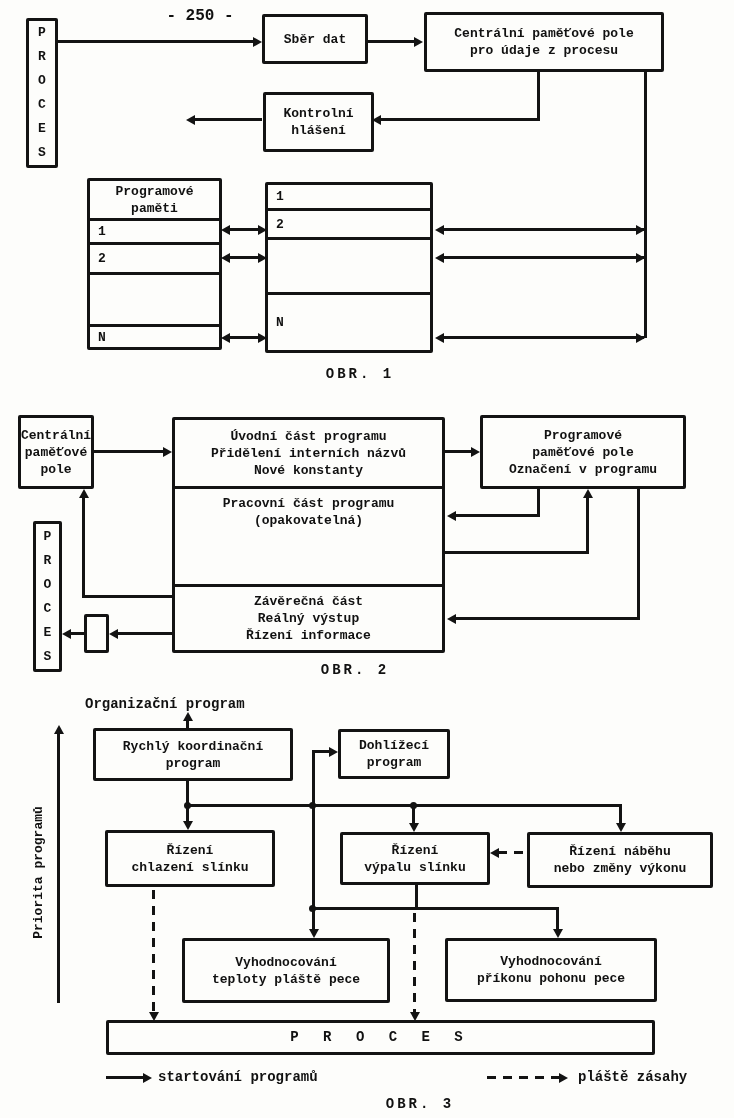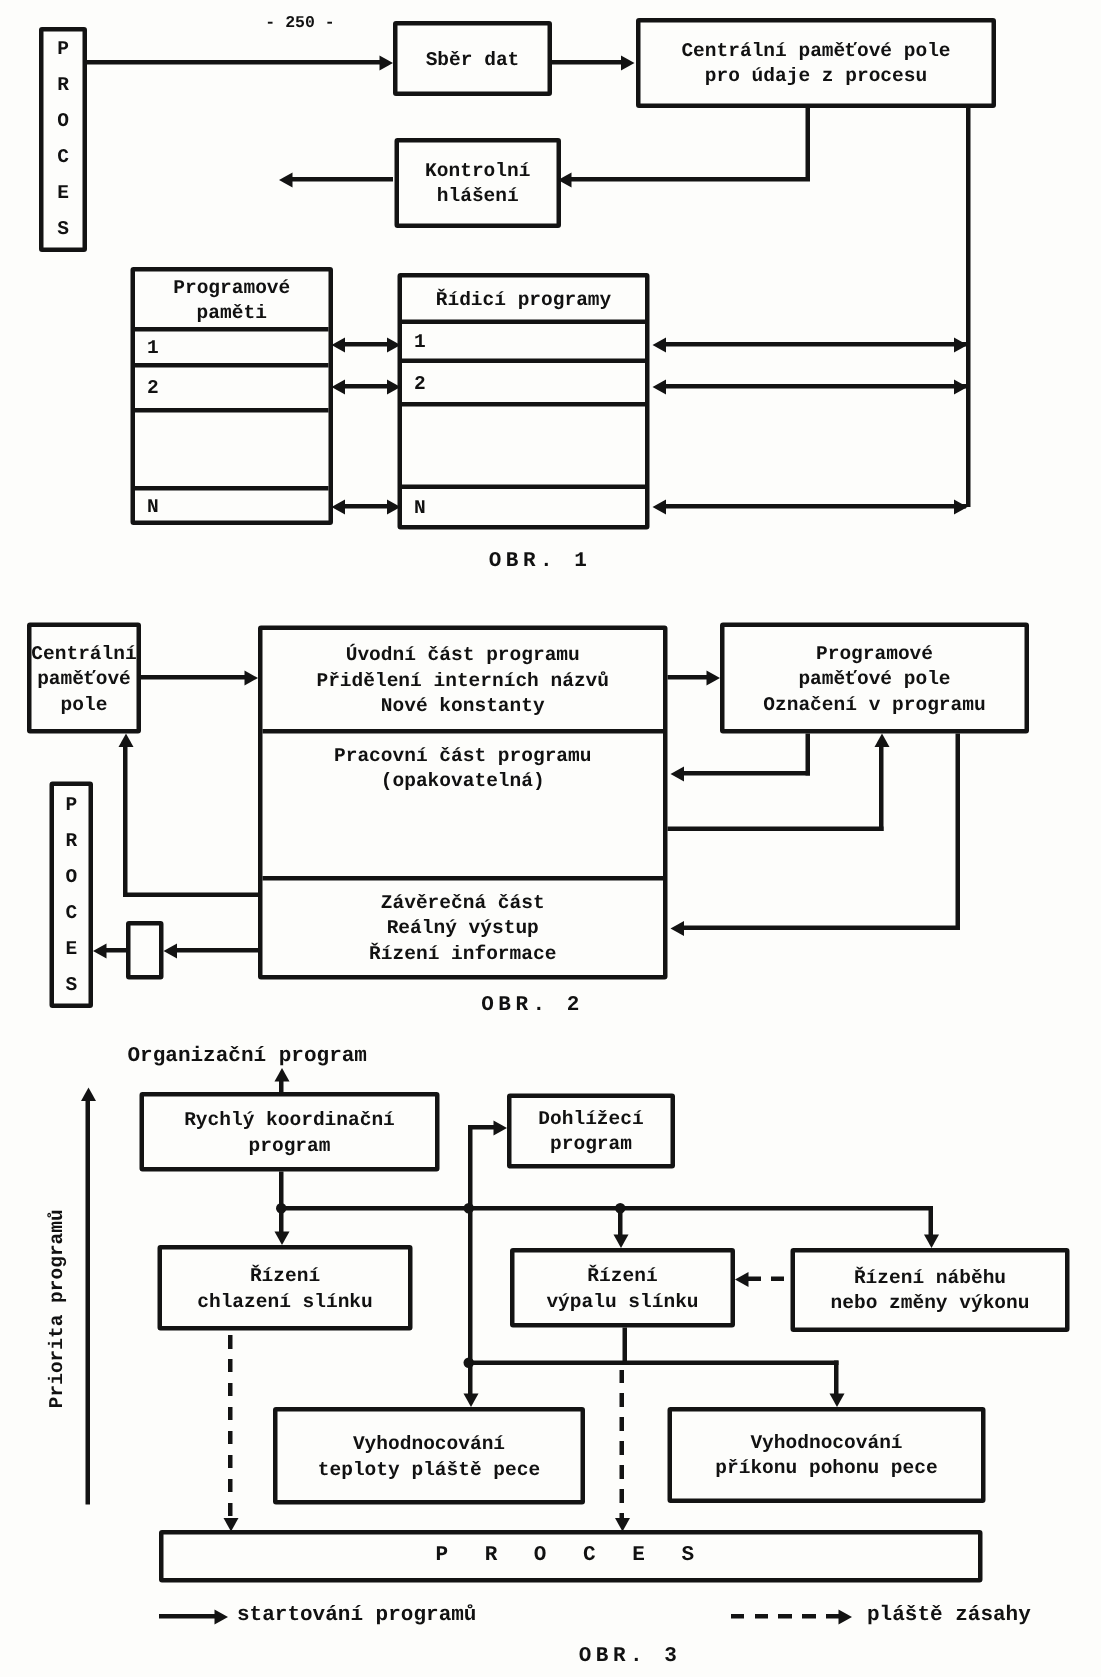--- a/index.html
+++ b/index.html
@@ -35,21 +35,21 @@
   .trow.last{border-bottom:none;}
   .sec{box-sizing:border-box;display:flex;align-items:center;justify-content:center;white-space:pre-line;text-align:center;width:100%;}
 </style>
 </head>
 <body>
 
 <div id="page">
 
   <div class="fig">
 
-    <div class="txt" style="left:150px;top:8px;width:100px;text-align:center;font-size:11px;">- 250 -</div>
+    <div class="txt" style="left:150px;top:8px;width:100px;text-align:center;font-size:16px;">- 250 -</div>
 
     <div class="bx vtext" style="left:26px;top:18px;width:32px;height:150px;">P
 R
 O
 C
 E
 S</div>
 
     <div class="bx" style="left:262px;top:14px;width:106px;height:50px;">Sběr dat</div>
 
@@ -78,21 +78,20 @@
     <div class="bx table" style="left:87px;top:178px;width:135px;height:172px;">
       <div class="thead" style="height:37px;font-size:13px;line-height:17px;">Programové
 paměti</div>
       <div class="trow" style="height:21px;">1</div>
       <div class="trow" style="height:27px;">2</div>
       <div class="trow" style="height:49px;"></div>
       <div class="trow last" style="flex:1;">N</div>
     </div>
 
     <div class="bx table" style="left:265px;top:182px;width:168px;height:171px;">
-      <div class="thead" style="height:28px;">Řídicí programy</div>
       <div class="trow" style="height:23px;">1</div>
       <div class="trow" style="height:26px;">2</div>
       <div class="trow" style="height:52px;"></div>
       <div class="trow last" style="flex:1;">N</div>
     </div>
 
     <div class="hl" style="left:228px;top:228px;width:32px;"></div>
     <div class="tri l" style="left:221px;top:225px;"></div>
     <div class="tri r" style="left:258px;top:225px;"></div>
 

